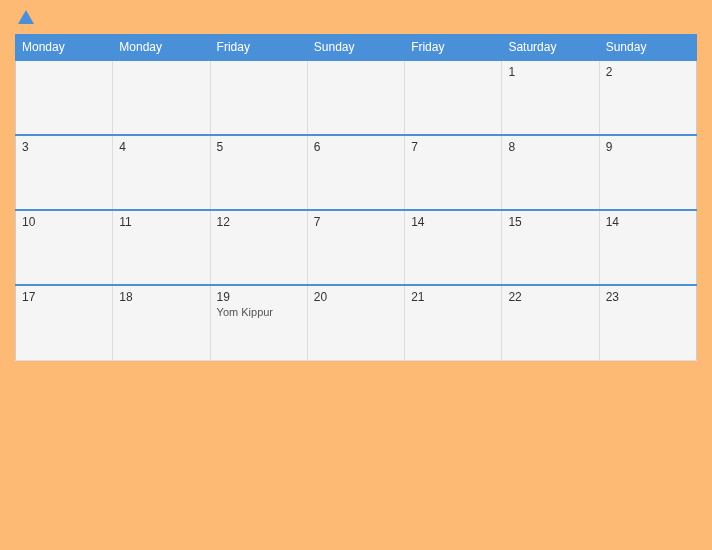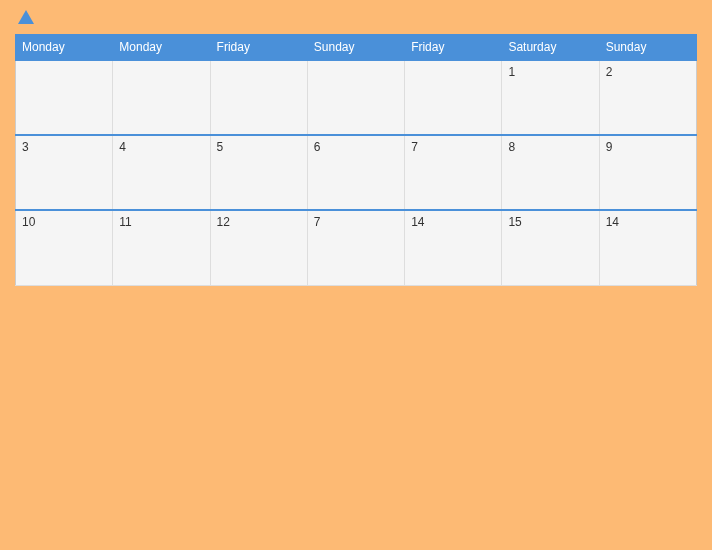--- a/index.html
+++ b/index.html
@@ -155,15 +155,24 @@
         </tr>
         <tr>
           <td><span class="day-number">10</span></td>
           <td><span class="day-number">11</span></td>
           <td><span class="day-number">12</span></td>
           <td><span class="day-number">7</span></td>
           <td><span class="day-number">14</span></td>
           <td><span class="day-number">15</span></td>
           <td><span class="day-number">14</span></td>
         </tr>
+        <tr>
+          <td><span class="day-number">17</span></td>
+          <td><span class="day-number">18</span></td>
+          <td><span class="day-number">19</span><div class="event">Yom Kippur</div></td>
+          <td><span class="day-number">20</span></td>
+          <td><span class="day-number">21</span></td>
+          <td><span class="day-number">22</span></td>
+          <td><span class="day-number">23</span></td>
+        </tr>
       </tbody>
   </table>
 </div>
 
 </body></html>

